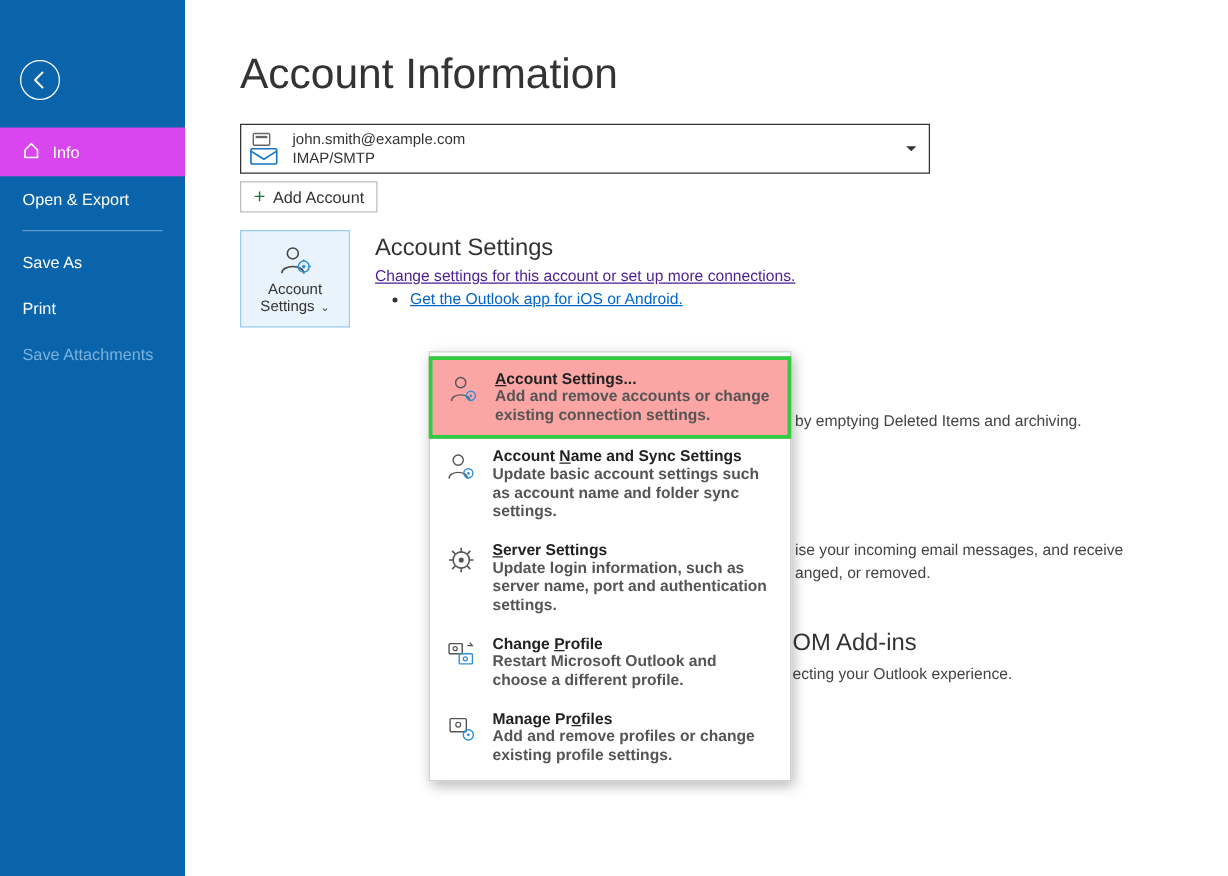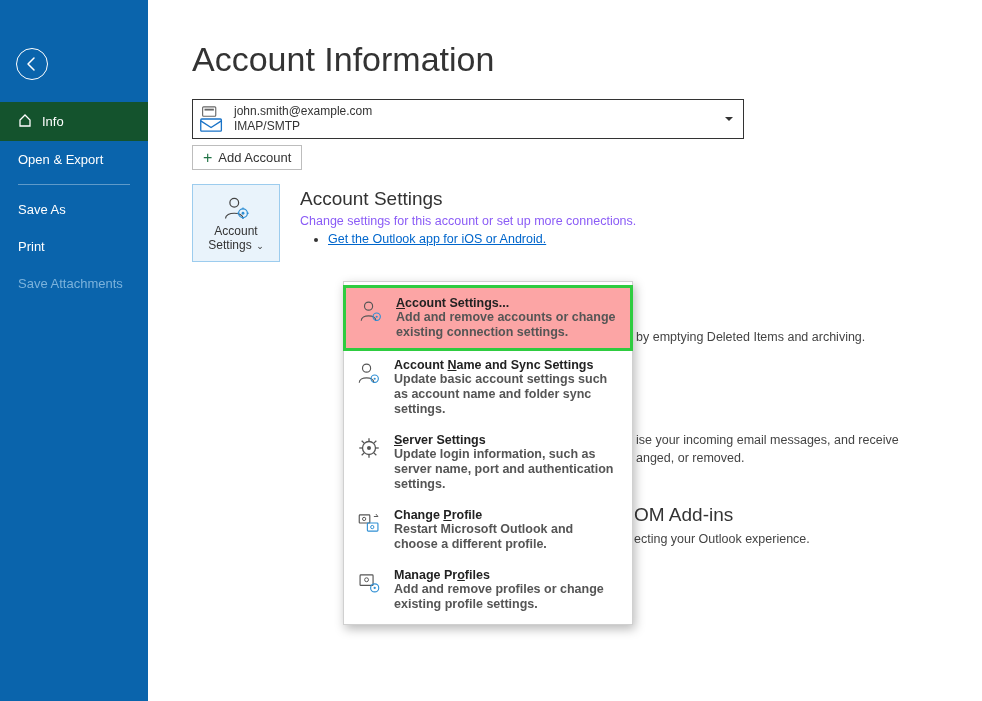--- a/index.html
+++ b/index.html
@@ -43,21 +43,21 @@
   .back-circle svg { width: 16px; height: 16px; }
   .side-item {
     padding: 11px 18px 11px 18px;
     display: flex;
     align-items: center;
     gap: 10px;
     cursor: default;
     color: #fff;
   }
   .side-item.selected {
-    background: #14532d;
+    background: #d946ef;
   }
   .side-item.disabled {
     color: #7bb2dc;
   }
   .side-divider {
     border-top: 1px solid rgba(255,255,255,0.35);
     margin: 6px 18px;
   }
   .home-icon svg { width: 14px; height: 14px; }
   
@@ -156,21 +156,22 @@
   }
   .section-text h2 {
     font-size: 19px;
     font-weight: 400;
     color: #333;
     margin: 0 0 4px 0;
   }
   .section-text p {
     margin: 0 0 4px 0;
     font-size: 12.5px;
-    color: #8b5cf6;
+    color: #4c1d95;
+    text-decoration: underline;
   }
   .section-text ul {
     margin: 4px 0 0 0;
     padding-left: 28px;
     font-size: 12.5px;
   }
   .section-text a {
     color: #0066cc;
   }
   

